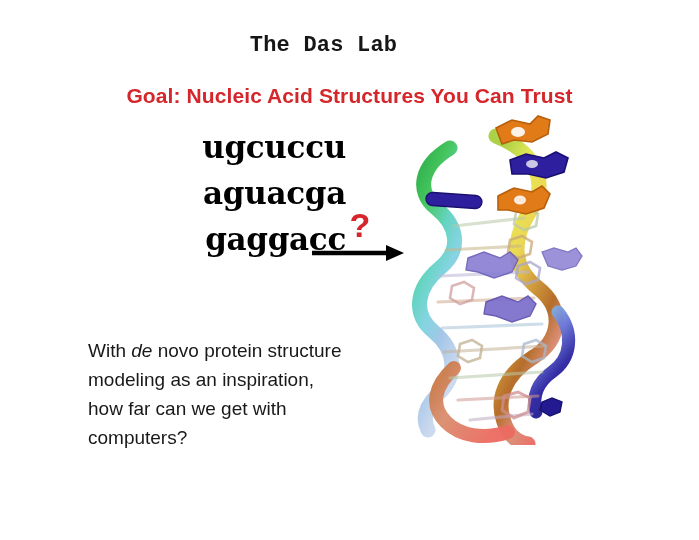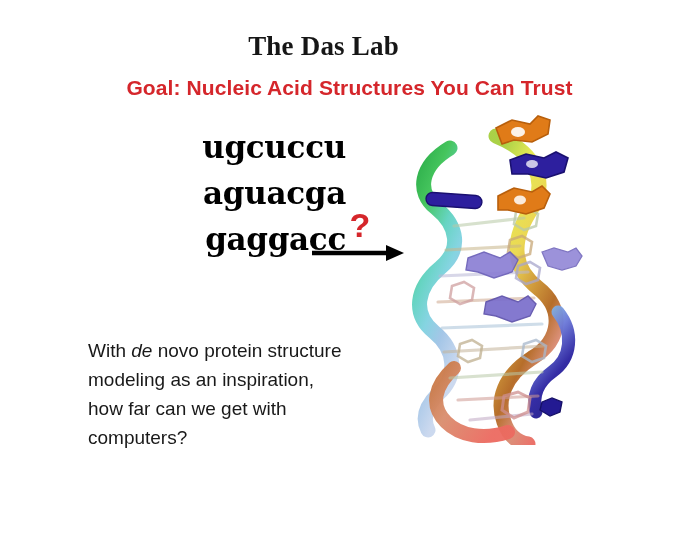--- a/index.html
+++ b/index.html
@@ -18,32 +18,32 @@
     overflow: hidden;
   }
 
   
   #title {
     position: absolute;
     left: 0;
     top: 30px;
     width: 647px;
     text-align: center;
-    font-family: Liberation Serif, serif;
-    font-weight: bold;
-    font-size: 27px;
+    font-family: Liberation Mono, monospace;
+    font-weight: bold;
+    font-size: 22px;
     letter-spacing: 0.2px;
     color: #161616;
     line-height: 32px;
     white-space: nowrap;
   }
   #subtitle {
     position: absolute;
     left: 0;
-    top: 75px;
+    top: 83px;
     width: 699px;
     text-align: center;
     font-family: "Liberation Sans", sans-serif;
     font-weight: bold;
     font-size: 21px;
     letter-spacing: 0.1px;
     color: #d5262b;
     line-height: 26px;
     white-space: nowrap;
   }

